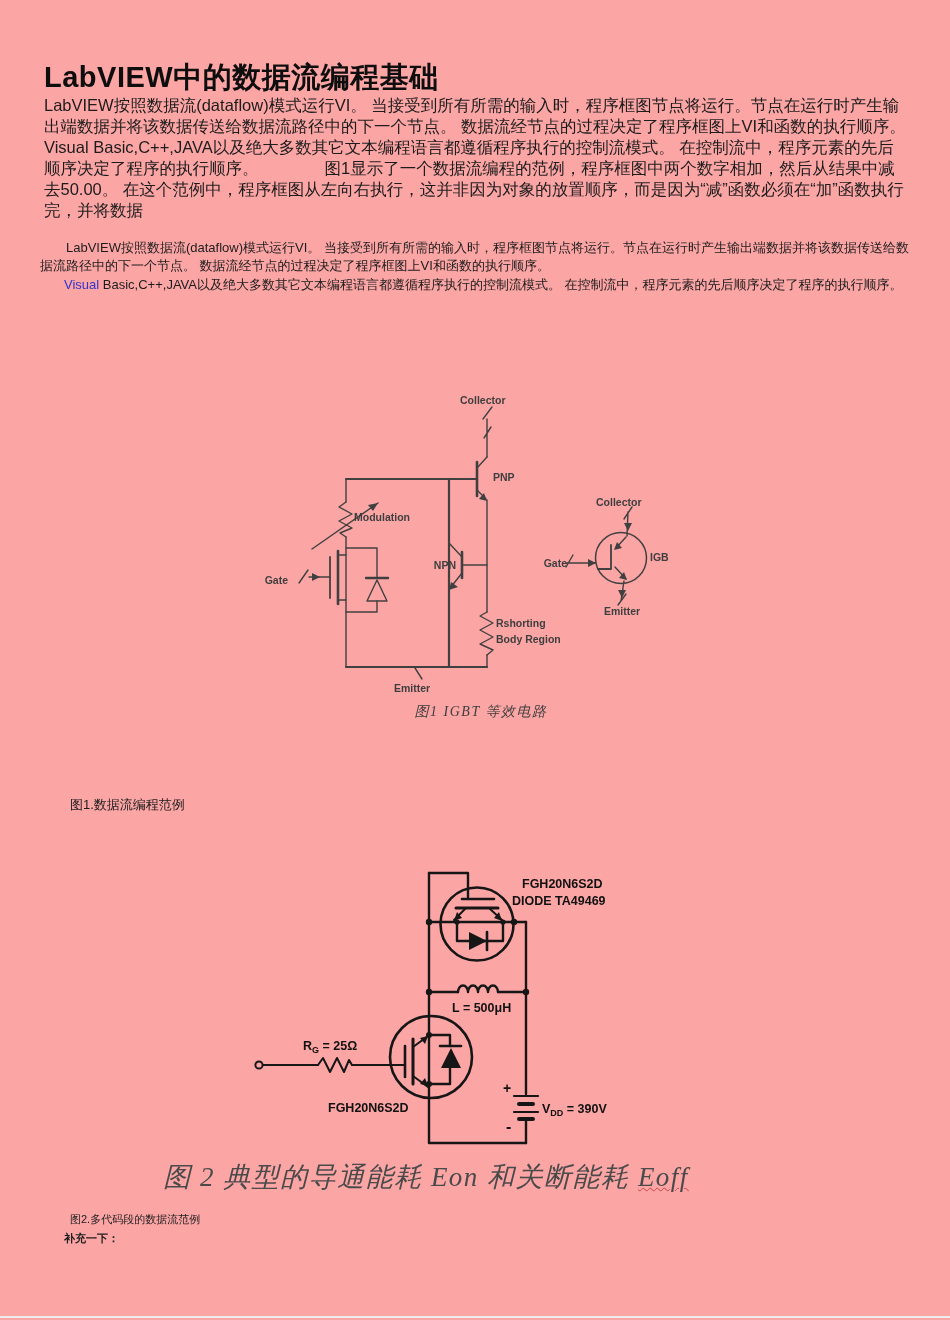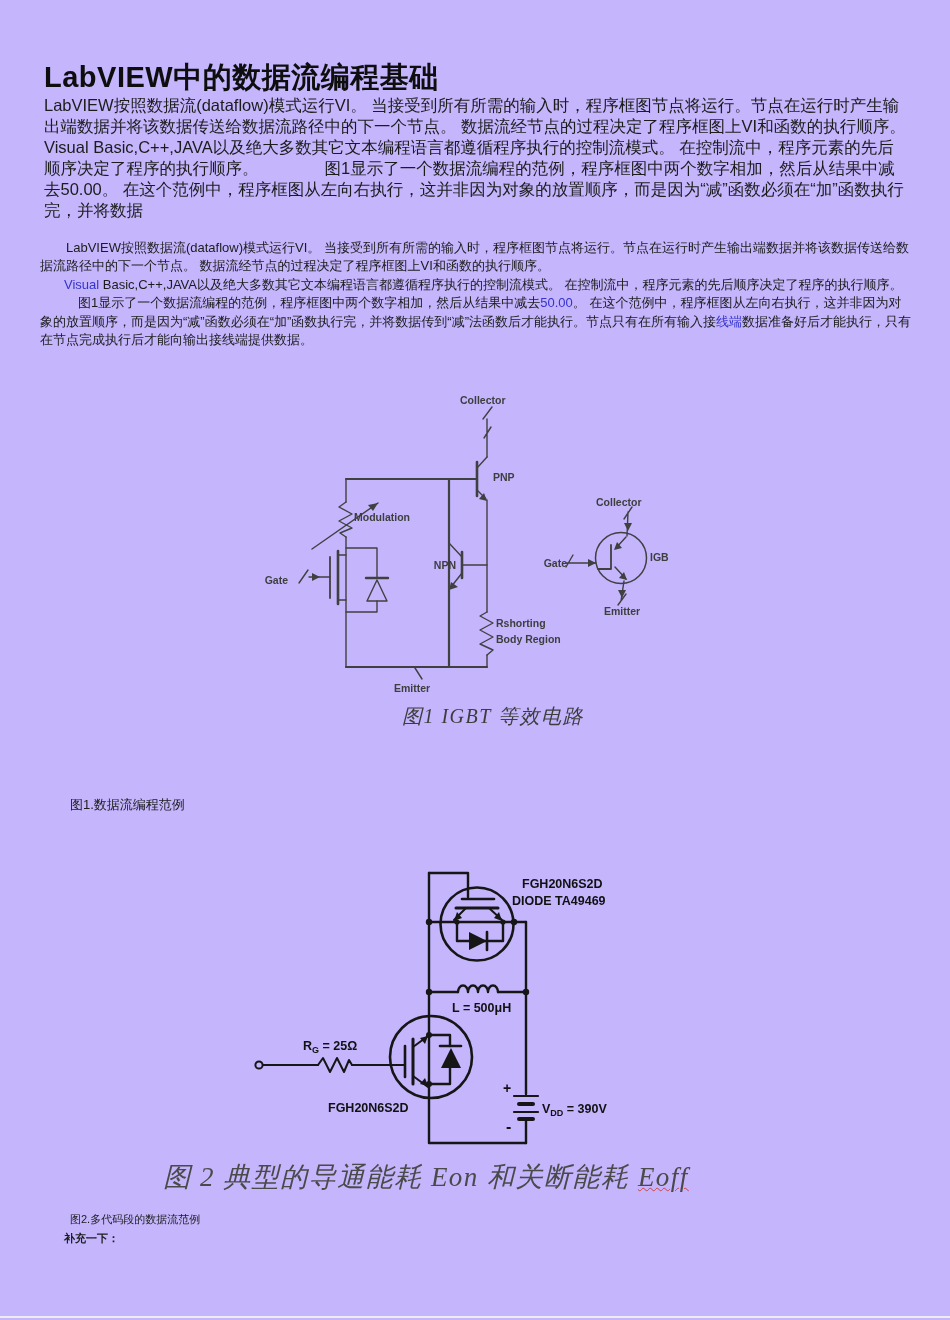--- a/index.html
+++ b/index.html
@@ -1,52 +1,51 @@
 <!DOCTYPE html>
 <html><head>
 <meta charset="utf-8">
 <style>
   html,body{margin:0;padding:0;background:#fff;}
-  #page{position:relative;width:950px;height:1320px;background:#c4b5fd;overflow:hidden;
+  #page{position:relative;width:950px;height:1320px;background:#fca5a5;overflow:hidden;
         font-family:"Liberation Sans",sans-serif;color:#1c1c1c;}
   .abs{position:absolute;}
   #page-title{left:44px;top:39px;font-size:29px;font-weight:bold;color:#0e0e0e;letter-spacing:0.5px;}
   #intro{left:44px;top:95px;width:866px;font-size:16.5px;line-height:21px;white-space:pre-wrap;}
   .smallblock p{margin:0;}
   #block2{left:40px;top:239px;width:872px;font-size:13px;line-height:18.4px;}
   #block2 .ind2{text-indent:26px;}
   #block2 .ind2b{text-indent:24px;}
   #block2 .ind3{text-indent:38px;}
   #midblock{left:40px;top:767px;width:872px;font-size:13px;line-height:19px;margin-top:28px;}
   #midblock .ind{text-indent:30px;}
   #bottomblock{left:64px;top:1210px;width:850px;font-size:11px;line-height:19px;}
   #bottomblock .p1{margin-left:6px;}
   #bottomblock .bold{font-weight:bold;}
   a.lnk{color:#3333cc;cursor:pointer;}
   .cap{font-family:"Liberation Serif",serif;font-style:italic;text-align:center;white-space:pre-wrap;}
-  #caption1{left:208px;top:703px;width:570px;font-size:20px;color:#3d3d3d;letter-spacing:1.5px;}
+  #caption1{left:196px;top:703px;width:570px;font-size:14px;color:#3d3d3d;letter-spacing:1.5px;}
   #caption2{left:136px;top:1159px;width:580px;font-size:27px;color:#4a4a4a;letter-spacing:1.5px;}
   #caption2 .wavy{text-decoration-line:underline;text-decoration-style:wavy;
                   text-decoration-color:#cc4444;text-decoration-thickness:1px;}
   #bottom-edge{left:0;top:1316px;width:950px;height:2px;background:#ececec;}
   svg text{font-family:"Liberation Sans",sans-serif;}
 </style>
 </head>
 <body>
 
 <div id="page">
 
   <h1 id="page-title" class="abs">LabVIEW中的数据流编程基础</h1>
 
   <div id="intro" class="abs">LabVIEW按照数据流(dataflow)模式运行VI。 当接受到所有所需的输入时，程序框图节点将运行。节点在运行时产生输出端数据并将该数据传送给数据流路径中的下一个节点。 数据流经节点的过程决定了程序框图上VI和函数的执行顺序。　　　Visual Basic,C++,JAVA以及绝大多数其它文本编程语言都遵循程序执行的控制流模式。 在控制流中，程序元素的先后顺序决定了程序的执行顺序。　　　　图1显示了一个数据流编程的范例，程序框图中两个数字相加，然后从结果中减去50.00。 在这个范例中，程序框图从左向右执行，这并非因为对象的放置顺序，而是因为“减”函数必须在“加”函数执行完，并将数据</div>
 
   <div id="block2" class="abs smallblock">
     <p class="ind2">LabVIEW按照数据流(dataflow)模式运行VI。 当接受到所有所需的输入时，程序框图节点将运行。节点在运行时产生输出端数据并将该数据传送给数据流路径中的下一个节点。 数据流经节点的过程决定了程序框图上VI和函数的执行顺序。</p>
     <p class="ind2b"><a class="lnk">Visual</a><span> Basic,C++,JAVA以及绝大多数其它文本编程语言都遵循程序执行的控制流模式。 在控制流中，程序元素的先后顺序决定了程序的执行顺序。</span></p>
-    <p class="ind3"><span>图1显示了一个数据流编程的范例，程序框图中两个数字相加，然后从结果中减去</span><a class="lnk">50.00</a><span>。 在这个范例中，程序框图从左向右执行，这并非因为对象的放置顺序，而是因为“减”函数必须在“加”函数执行完，并将数据传到“减”法函数后才能执行。节点只有在所有输入接</span><a class="lnk">线端</a><span>数据准备好后才能执行，只有在节点完成执行后才能向输出接线端提供数据。</span></p>
   </div>
 
   <svg class="abs" style="left:230px;top:385px;" width="570" height="315" viewBox="230 385 570 315">
     <g stroke="#404040" fill="none" stroke-width="1.4" stroke-linecap="round" stroke-linejoin="round">
       <path d="M346,479 H477" stroke-width="2.2"></path>
       <path d="M449,479 V667" stroke-width="2.2"></path>
       <path d="M346,667 H487" stroke-width="2.2"></path>
       <path d="M346,479 V502 M346,537 V667"></path>
       <path d="M346,502 L339,507 L352,514 L339,521 L352,528 L340,533 L346,537"></path>
       <path d="M312,549 L378,503"></path>

